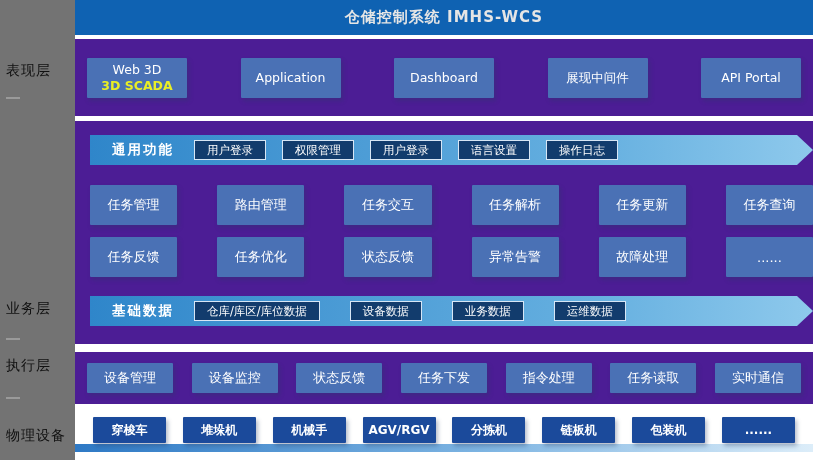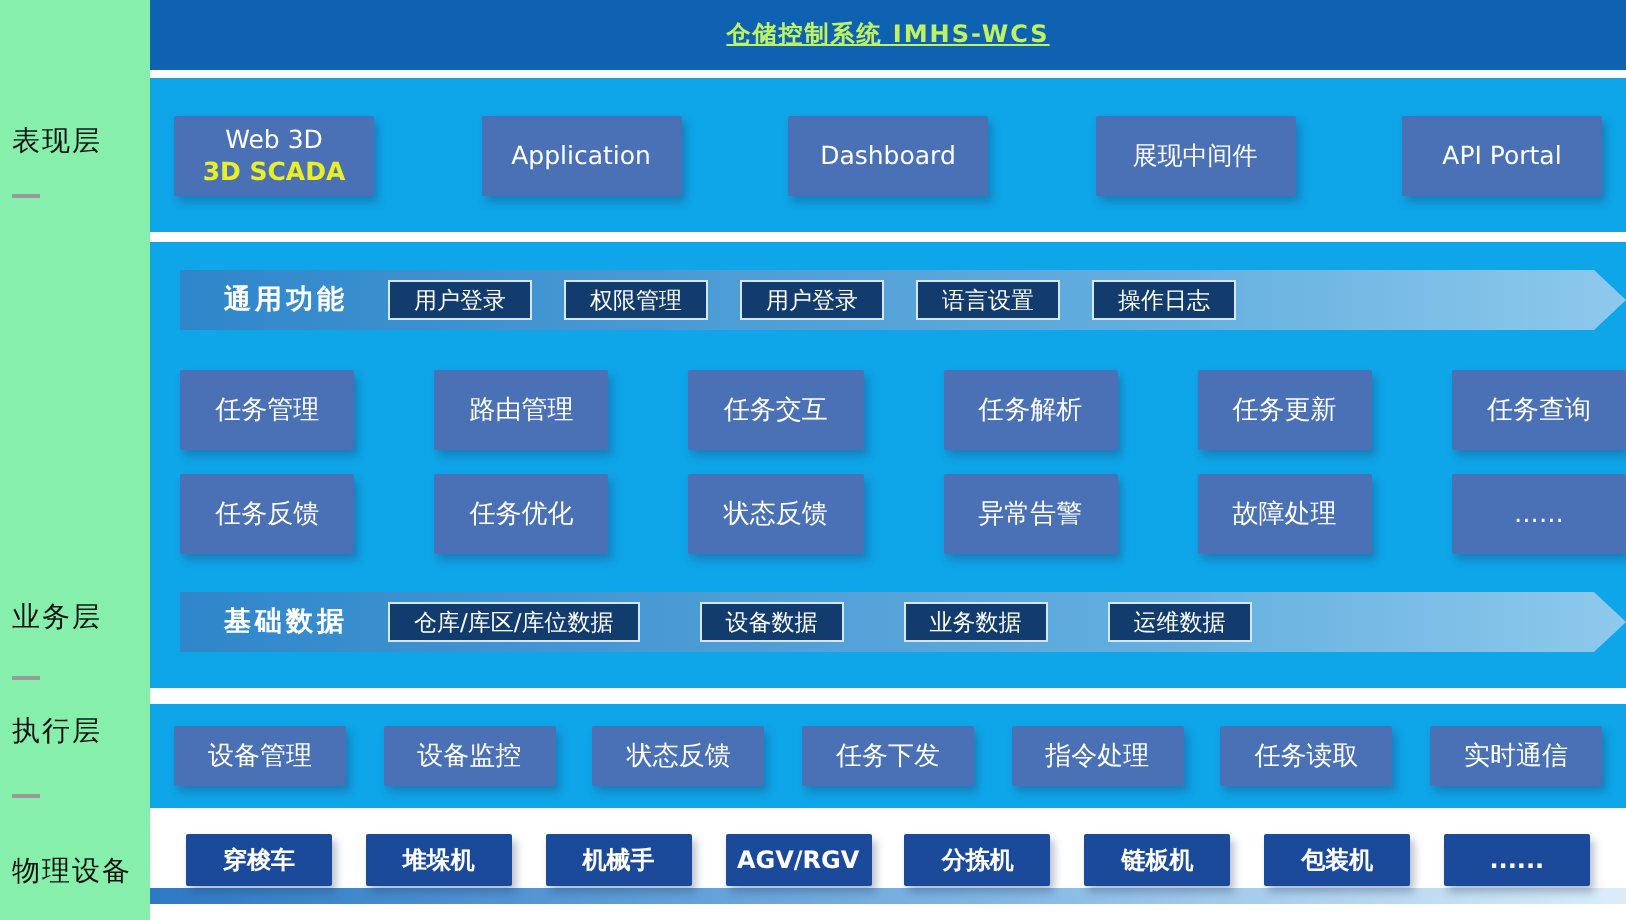--- a/index.html
+++ b/index.html
@@ -7,42 +7,42 @@
   body {
     position:relative;
     background:#ffffff;
     font-family:"DejaVu Sans","Liberation Sans",sans-serif;
     overflow:hidden;
   }
 
   
   .sidebar {
     position:absolute; left:0; top:0; width:75px; height:460px;
-    background:#86efac;
+    background:#737373;
   }
   .layer-label {
     position:absolute; left:6px;
     font-size:14px; color:#111; letter-spacing:1px; white-space:nowrap;
   }
   .layer-dash {
     position:absolute; left:6px; width:14px; height:2px; background:#9a9a9a;
   }
 
   
   .main {
     position:absolute; left:75px; top:0; width:738px; height:460px;
   }
 
   .titlebar {
-    height:35px; background:#0f62b2; color:#bef264;
+    height:35px; background:#0f62b2; color:#e5e5e5;
     display:flex; align-items:center; justify-content:center;
-    font-size:12px; font-weight:bold; letter-spacing:1px;text-decoration:underline;
-  }
-
-  .panel { background:#0ea5e9; }
+    font-size:15px; font-weight:bold; letter-spacing:1px;
+  }
+
+  .panel { background:#4c1d95; }
 
   .pres-panel {
     margin-top:4px; height:77px;
     display:flex; align-items:center; justify-content:space-between;
     padding:0 12px;
   }
 
   .business-panel {
     margin-top:5px; height:223px;
     padding:14px 0 0 15px;

